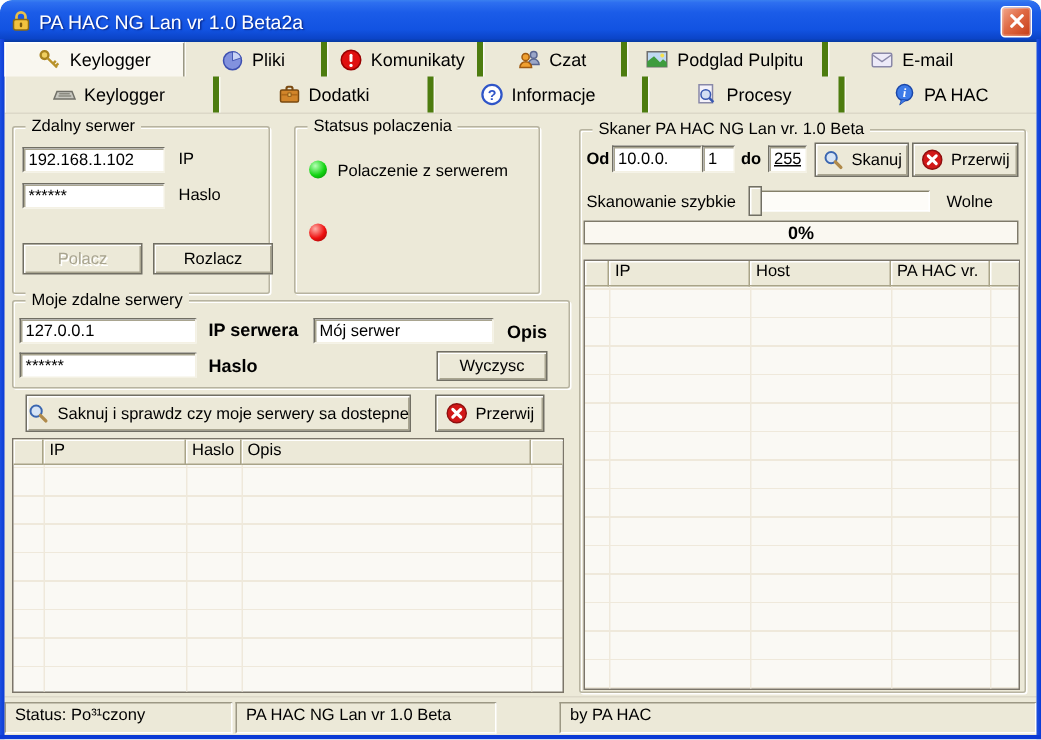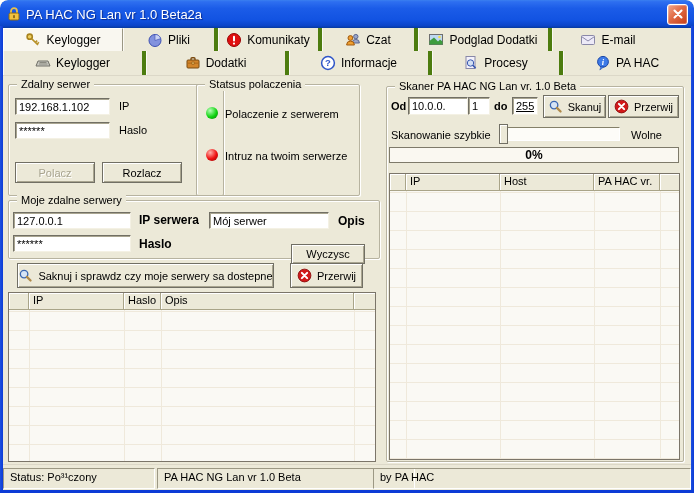--- a/index.html
+++ b/index.html
@@ -120,21 +120,21 @@
               <path d="M1.6 13 a3.9 3.9 0 0 1 7.8 0 Z" fill="#F0A030" stroke="#A05A10"></path>
             </svg></span>
         <span>Czat</span>
       </div>
       <div class="tab" style="width:134px">
         <span class="ticon"><svg viewBox="0 0 16 16">
               <rect x="1.5" y="2.5" width="13" height="10" fill="#BFD9F2" stroke="#6E6E6E"></rect>
               <path d="M1.5 9 L6 5.5 L10 9.5 L12 7.5 L14.5 9.5 V12.5 H1.5 Z" fill="#3E9C3E"></path>
               <circle cx="11.5" cy="5" r="1.3" fill="#F6E04B"></circle>
             </svg></span>
-        <span>Podglad Dodatki</span>
+        <span>Podglad Pulpitu</span>
       </div>
       <div class="tab" style="width:112px;border-right:none">
         <span class="ticon"><svg viewBox="0 0 16 16">
               <rect x="1.5" y="3.5" width="13" height="9" rx="1" fill="#EDEAF8" stroke="#8A88A8"></rect>
               <path d="M1.5 4.5 L8 9 L14.5 4.5" fill="none" stroke="#8A88A8"></path>
             </svg></span>
         <span>E-mail</span>
       </div>
     </div>
     <div class="tabrow tabrow2">
@@ -173,36 +173,35 @@
         <span class="ticon"><svg viewBox="0 0 16 16">
               <circle cx="8" cy="6.8" r="5.4" fill="#3E7BE8" stroke="#1A46A8"></circle>
               <path d="M6 11.2 L4.8 15 L9.2 11.6 Z" fill="#3E7BE8" stroke="#1A46A8" stroke-width="0.5"></path>
               <text x="8" y="9.8" text-anchor="middle" font-size="8.5" font-weight="bold" font-style="italic" fill="#fff" font-family="Liberation Serif,serif">i</text>
             </svg></span>
         <span>PA HAC</span>
       </div>
     </div>
   </div>
 
-  <div class="group" style="left:8px;top:84px;width:216px;height:112px">
+  <div class="group" style="left:8px;top:84px;width:172px;height:112px">
     <span class="legend">Zdalny serwer</span>
     <input class="tin" style="left: 6px; top: 13px; width: 95px; height: 17px;" value="192.168.1.102">
     <span class="lbl" style="left:110px;top:15px">IP</span>
     <input class="tin" style="left: 6px; top: 37px; width: 95px; height: 17px;" value="******">
     <span class="lbl" style="left:110px;top:39px">Haslo</span>
     <div class="btn disabled" style="left:6px;top:77px;width:80px;height:21px">Polacz</div>
     <div class="btn" style="left:93px;top:77px;width:80px;height:21px">Rozlacz</div>
   </div>
 
   <div class="group" style="left:196px;top:84px;width:164px;height:112px">
     <span class="legend">Statsus polaczenia</span>
     <span class="led led-green" style="left:9px;top:22px"></span>
     <span class="lbl" style="left:28px;top:23px">Polaczenie z serwerem</span>
     <span class="led led-red" style="left:9px;top:64px"></span>
-    <span class="lbl" style="left:28px;top:65px">Intruz na twoim serwerze</span>
   </div>
 
   <div class="group" style="left:386px;top:86px;width:298px;height:376px">
     <span class="legend">Skaner PA HAC NG Lan vr. 1.0 Beta</span>
     <span class="lbl b" style="left:4px;top:13px">Od</span>
     <input class="tin" style="left: 21px; top: 10px; width: 60px; height: 18px;" value="10.0.0.">
     <input class="tin" style="left: 81px; top: 10px; width: 22px; height: 18px;" value="1">
     <span class="lbl b" style="left:107px;top:13px">do</span>
     <input class="tin" style="left: 125px; top: 10px; width: 26px; height: 18px; text-decoration: underline;" value="255">
     <div class="btn" style="left:156px;top:8px;width:63px;height:23px">
@@ -240,21 +239,21 @@
   </div>
 
   <div class="group" style="left:8px;top:200px;width:372px;height:59px">
     <span class="legend">Moje zdalne serwery</span>
     <input class="tin" style="left: 4px; top: 11px; width: 118px; height: 17px;" value="127.0.0.1">
     <span class="lbl b" style="left:130px;top:12px;font-size:12px">IP serwera</span>
     <input class="tin" style="left: 200px; top: 11px; width: 120px; height: 17px;" value="Mój serwer">
     <span class="lbl b" style="left:329px;top:13px;font-size:12px">Opis</span>
     <input class="tin" style="left: 4px; top: 34px; width: 118px; height: 17px;" value="******">
     <span class="lbl b" style="left:130px;top:36px;font-size:12px">Haslo</span>
-    <div class="btn" style="left:282px;top:43px;width:74px;height:20px">Wyczysc</div>
+    <div class="btn" style="left:282px;top:33px;width:74px;height:20px">Wyczysc</div>
   </div>
 
   <div class="btn" style="left:17px;top:263px;width:257px;height:25px">
     <span class="bicon"><svg viewBox="0 0 16 16">
           <circle cx="6.5" cy="6.5" r="4" fill="#D6E4F5" stroke="#3A66B0" stroke-width="1.4"></circle>
           <path d="M9.5 9.5 L13.4 13.4" stroke="#B08A4A" stroke-width="2.4" stroke-linecap="round"></path>
         </svg></span>
     <span>Saknuj i sprawdz czy moje serwery sa dostepne</span>
   </div>
   <div class="btn" style="left:290px;top:263px;width:73px;height:25px">
@@ -274,20 +273,20 @@
       <div class="th" style="flex:1;border-right:none"></div>
     </div>
     <div class="vline" style="left:20px"></div>
     <div class="vline" style="left:115px"></div>
     <div class="vline" style="left:152px"></div>
     <div class="vline" style="left:345px"></div>
   </div>
 
   <div class="statusbar">
     <div class="spanel" style="left:0;width:152px">Status: Po³¹czony</div>
-    <div class="spanel" style="left:154px;width:258px">PA HAC NG Lan vr 1.0 Beta</div>
+    <div class="spanel" style="left:154px;width:174px">PA HAC NG Lan vr 1.0 Beta</div>
     <div class="spanel" style="left:370px;right:0">by PA HAC</div>
   </div>
 
   <div class="edge edge-left"></div>
   <div class="edge edge-right"></div>
   <div class="edge edge-bottom"></div>
 </div>
 
 </body></html>

